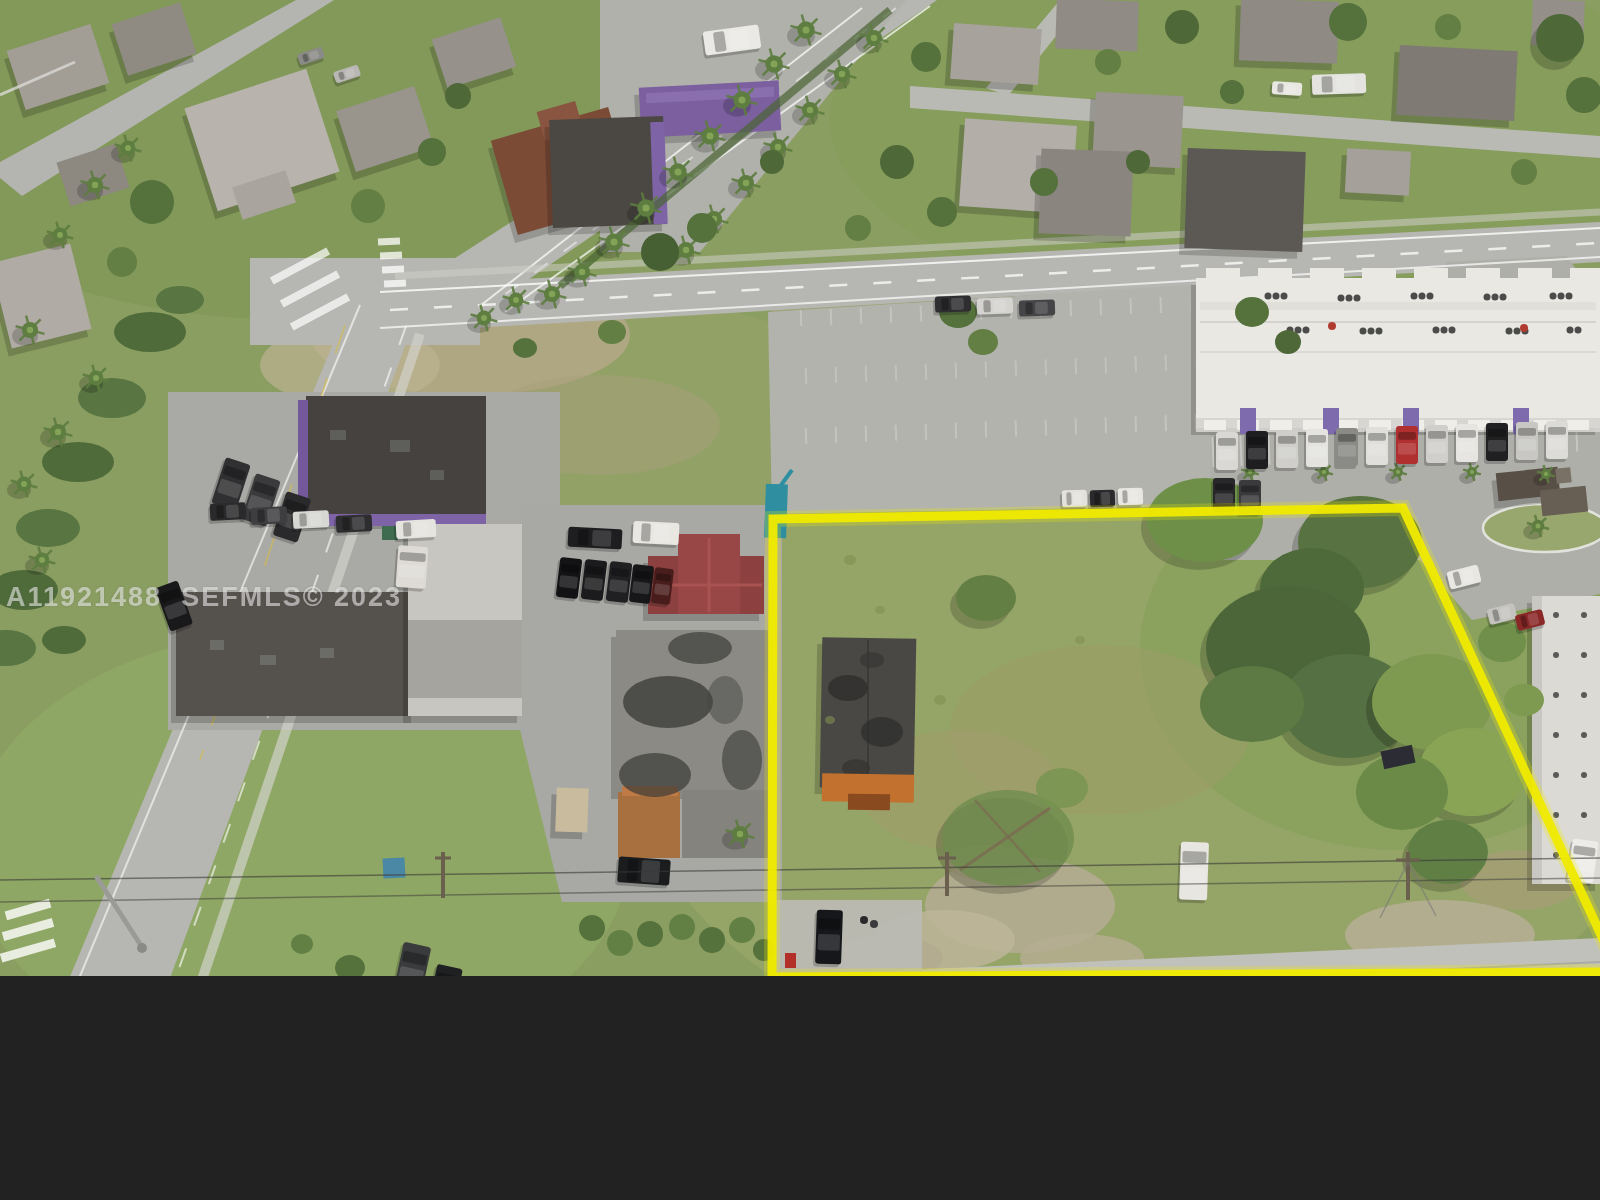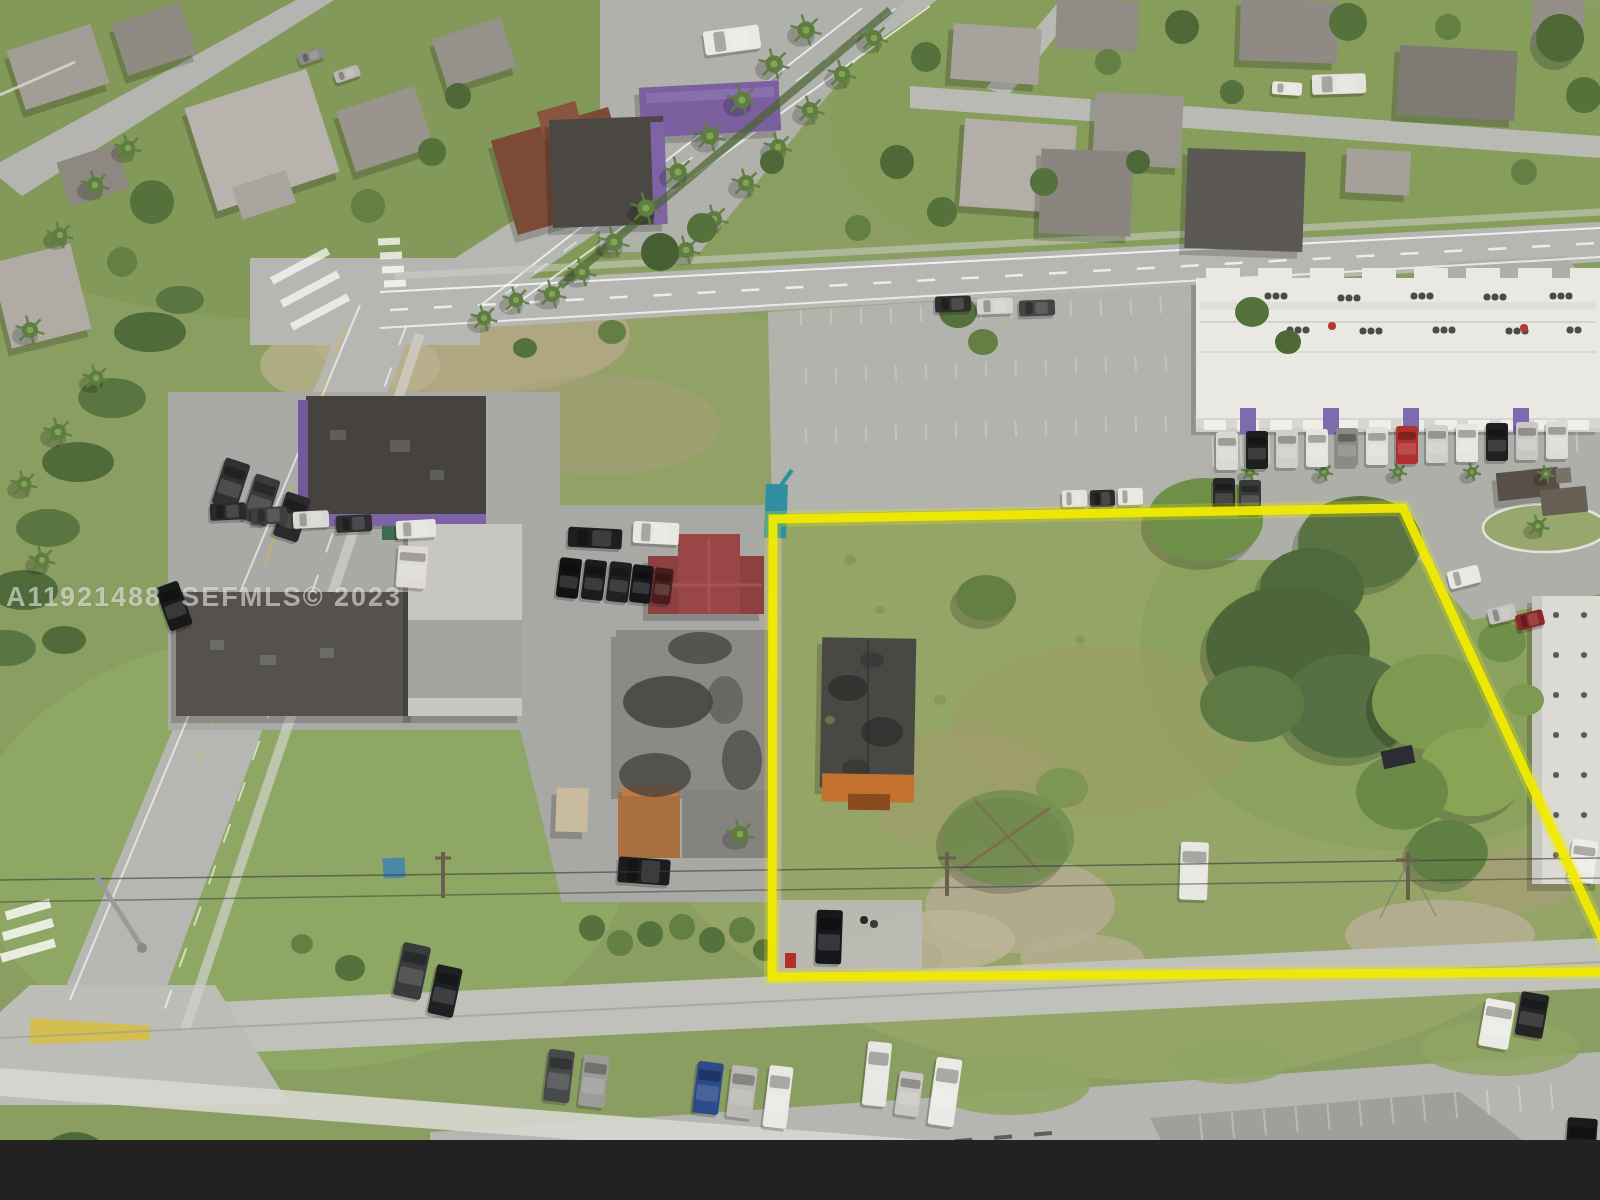--- a/index.html
+++ b/index.html
@@ -1,16 +1,16 @@
 <!DOCTYPE html>
 <html><head>
 <meta charset="utf-8">
 <style>
   html,body{margin:0;padding:0;background:#222;}
-  .photo{position:relative;width:1600px;height:1140px;overflow:hidden;background:#b91c1c;}
+  .photo{position:relative;width:1600px;height:976px;overflow:hidden;background:#b91c1c;}
   .photo svg{display:block;width:1600px;height:1200px;}
   .watermark{
     position:absolute;left:6px;top:582px;
     font-family:"Liberation Sans",sans-serif;
     font-size:27px;font-weight:bold;letter-spacing:2px;
     color:rgba(255,255,255,0.52);
     text-shadow:0 0 2px rgba(80,80,80,0.25);
     white-space:pre;pointer-events:none;
   }
 </style>

